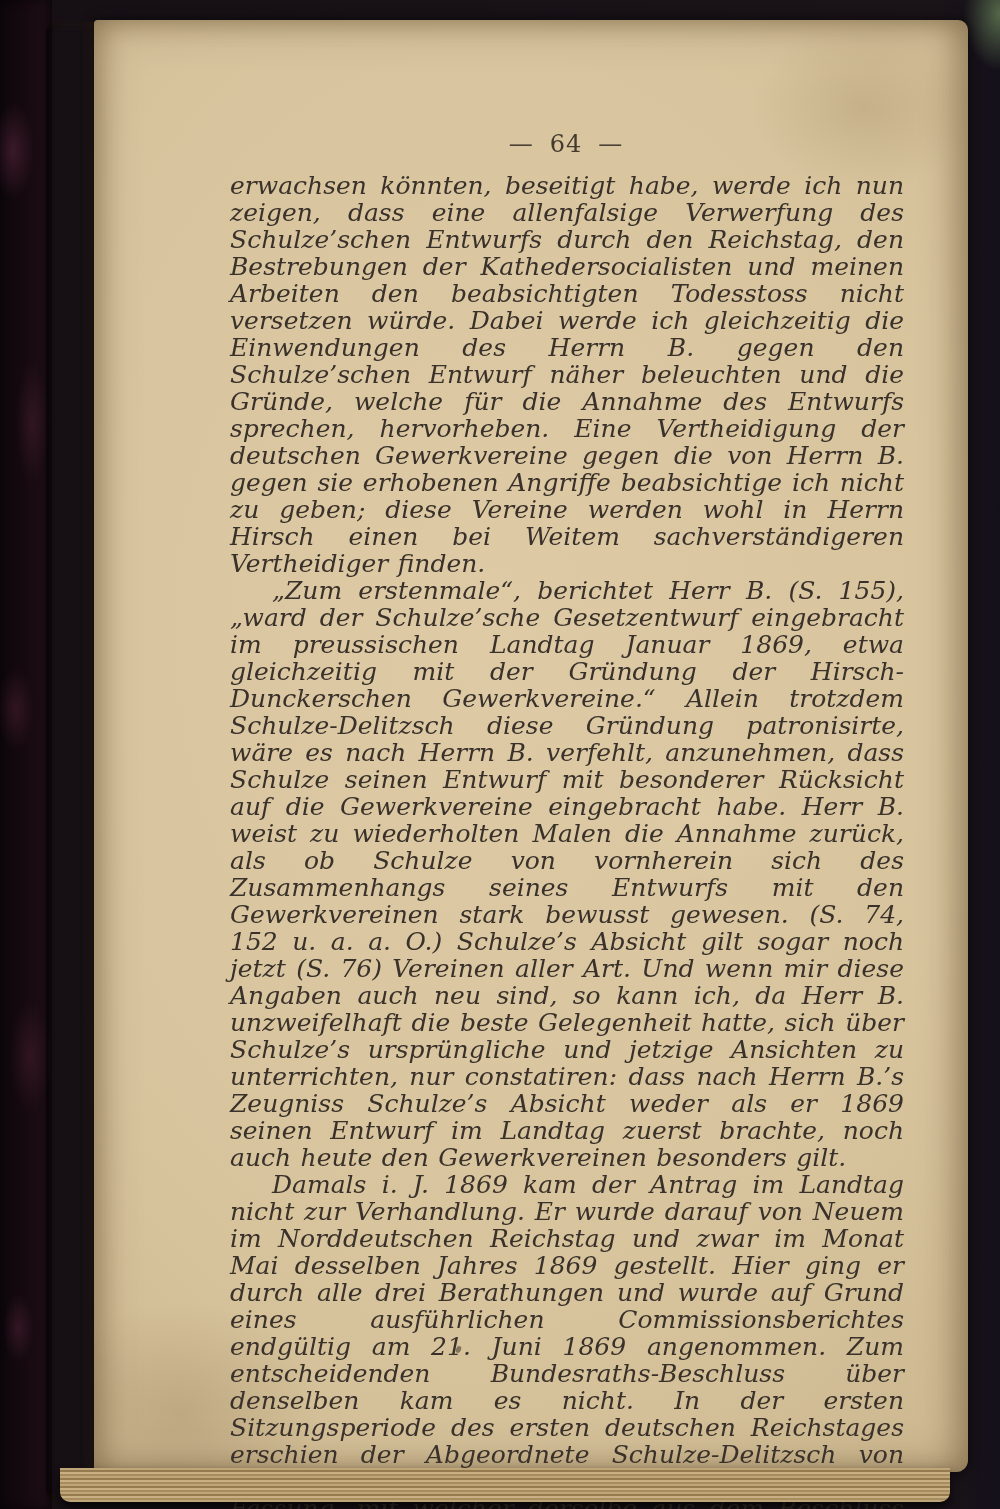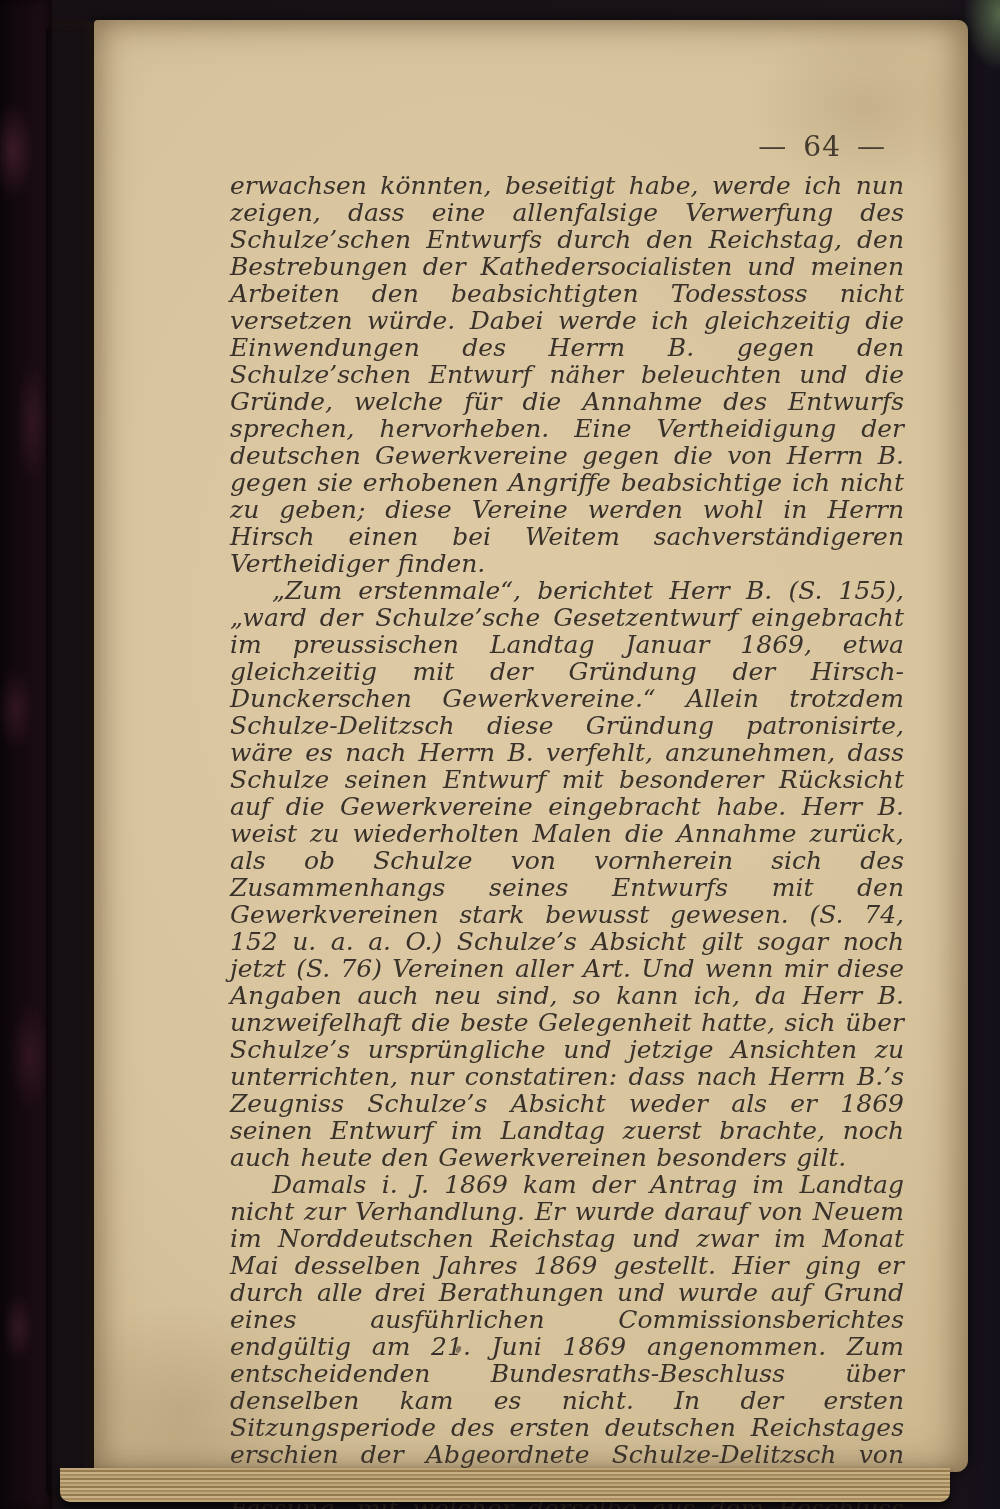--- a/index.html
+++ b/index.html
@@ -58,21 +58,21 @@
       radial-gradient(ellipse 120px 90px at 70% 55%, rgba(255,240,210,.1), transparent 70%),
       radial-gradient(ellipse 900px 1250px at 45% 42%, #decba6 0%, #d7c49d 55%, #ccb78f 85%, #bea77d 100%);
     box-shadow:
       inset 0 0 46px rgba(92,70,40,.38),
       inset -14px 0 26px rgba(92,70,40,.28),
       inset 12px 0 20px rgba(92,70,40,.22),
       0 0 12px rgba(0,0,0,.65);
   }
   .page-number {
     position: absolute; left: 136px; top: 110px; width: 672px;
-    text-align: right; color: #433a2d; font-size: 28px; letter-spacing: 1px;
+    text-align: center; color: #433a2d; font-size: 24px; letter-spacing: 1px;
   }
   .page-number .dash { margin: 0 16px; color: #4a4034; }
   .textblock {
     position: absolute; left: 136px; top: 152px; width: 674px;
     color: #39312a;
     font-size: 25px; line-height: 27px;
     text-align: justify; word-spacing: 1.5px;
     hyphens: auto; -webkit-hyphens: auto;
     text-rendering: optimizeLegibility;
     font-style: italic;

